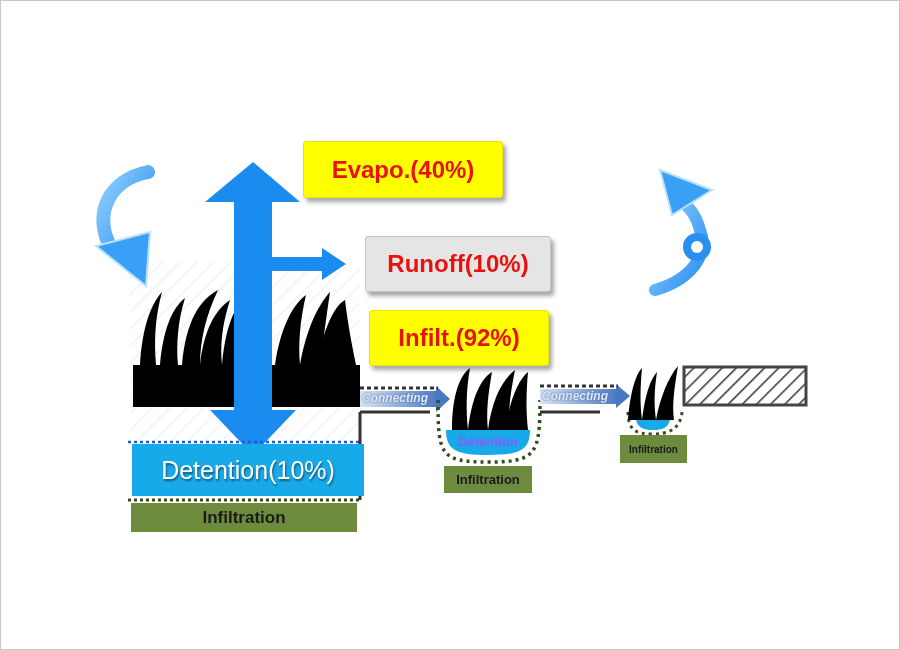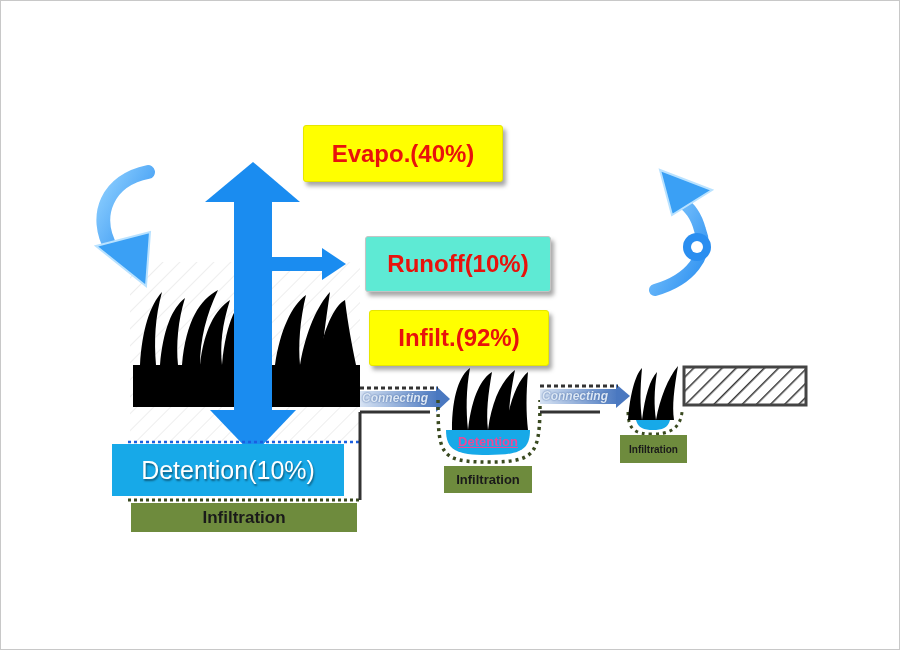--- a/index.html
+++ b/index.html
@@ -4,28 +4,28 @@
 <style>
   html, body { margin:0; padding:0; }
   body { width:900px; height:650px; background:#fff; position:relative; overflow:hidden;
          font-family:"Liberation Sans", sans-serif; }
   .frame { position:absolute; left:0; top:0; width:898px; height:648px; border:1px solid #c8c8c8; }
   svg { position:absolute; left:0; top:0; }
   .label-box { position:absolute; display:flex; align-items:center; justify-content:center;
                font-weight:bold; color:#e8120c; border-radius:3px;
                box-shadow:3px 4px 4px rgba(0,0,0,0.35); font-size:24px; }
   .yellow { background:#ffff00; border:1px solid #e6e600; }
-  .gray { background:#5eead4; border:1px solid #c4c4c4; }
-  .det-big { position:absolute; left:112px; top:444px; width:232px; height:52px; background:#17a9e8;
+  .gray { background:#e5e5e5; border:1px solid #c4c4c4; }
+  .det-big { position:absolute; left:132px; top:444px; width:232px; height:52px; background:#17a9e8;
              color:#fff; font-size:25px; display:flex; align-items:center; justify-content:center;
              text-shadow:1px 2px 2px rgba(0,0,0,0.45); }
   .inf-big { position:absolute; left:131px; top:503px; width:226px; height:29px; background:#6e8b3d;
              color:#1a1a1a; font-weight:bold; font-size:17px; display:flex; align-items:center; justify-content:center; }
   .det-mid { position:absolute; left:446px; top:430px; width:84px; height:22px;
-             color:#ec4899; font-weight:bold; font-size:13px; display:flex; align-items:center; justify-content:center;text-decoration:underline; }
+             color:#8b5cf6; font-weight:bold; font-size:13px; display:flex; align-items:center; justify-content:center; }
   .inf-mid { position:absolute; left:444px; top:466px; width:88px; height:27px; background:#6e8b3d;
              color:#1a1a1a; font-weight:bold; font-size:13px; display:flex; align-items:center; justify-content:center; }
   .inf-small { position:absolute; left:620px; top:435px; width:67px; height:28px; background:#6e8b3d;
                color:#1a1a1a; font-weight:bold; font-size:10px; display:flex; align-items:center; justify-content:center; }
   .conn { position:absolute; color:#dde8f5; font-size:12px; font-weight:bold; font-style:italic;
           text-shadow:0 0 2px #3a5f9c; }
 </style>
 </head>
 <body>
 
@@ -118,21 +118,21 @@
     <path d="M628,412 C628,430 636,434 652,434 C668,434 680,430 682,412" fill="none" stroke="#3a4a20" stroke-width="3" stroke-dasharray="3,4"></path>
     <path d="M636,420 L670,420 C668,428 662,430 653,430 C644,430 638,428 636,420 Z" fill="#17a9e8"></path>
     <path d="M628,420 C630,395 635,375 642,368 C640,390 640,405 642,420 Z" fill="#000"></path>
     <path d="M642,420 C645,395 650,380 657,372 C654,392 654,405 656,420 Z" fill="#000"></path>
     <path d="M656,420 C660,398 668,378 678,366 C674,390 672,405 674,420 Z" fill="#000"></path>
   </g>
 
   <rect x="684" y="367" width="122" height="38" fill="url(#hatch)" stroke="#444" stroke-width="3"></rect>
 </svg>
 
-<div class="label-box yellow" style="left:303px;top:125px;width:198px;height:55px;">Evapo.(40%)</div>
+<div class="label-box yellow" style="left:303px;top:141px;width:198px;height:55px;">Evapo.(40%)</div>
 <div class="label-box gray" style="left:365px;top:236px;width:184px;height:54px;">Runoff(10%)</div>
 <div class="label-box yellow" style="left:369px;top:310px;width:178px;height:54px;">Infilt.(92%)</div>
 
 <div class="det-big">Detention(10%)</div>
 <div class="inf-big">Infiltration</div>
 
 <div class="conn" style="left:362px;top:391px;">Connecting</div>
 <div class="conn" style="left:542px;top:389px;">Connecting</div>
 
 <div class="det-mid">Detention</div>

